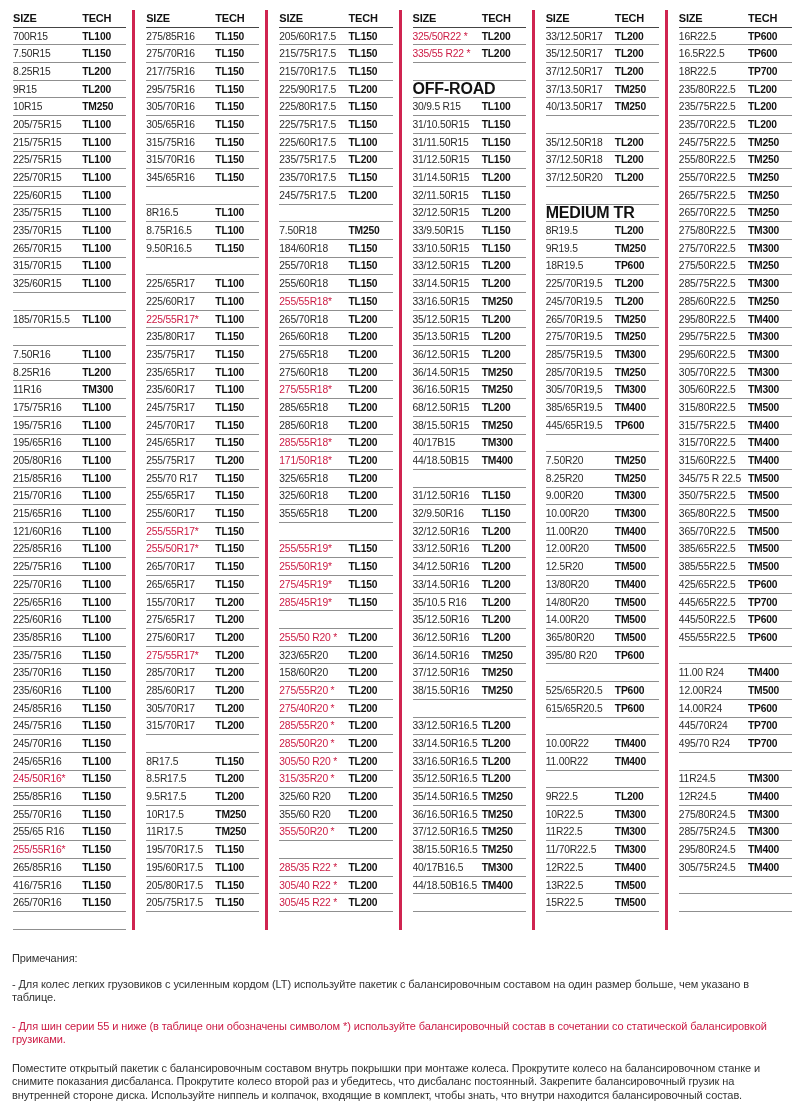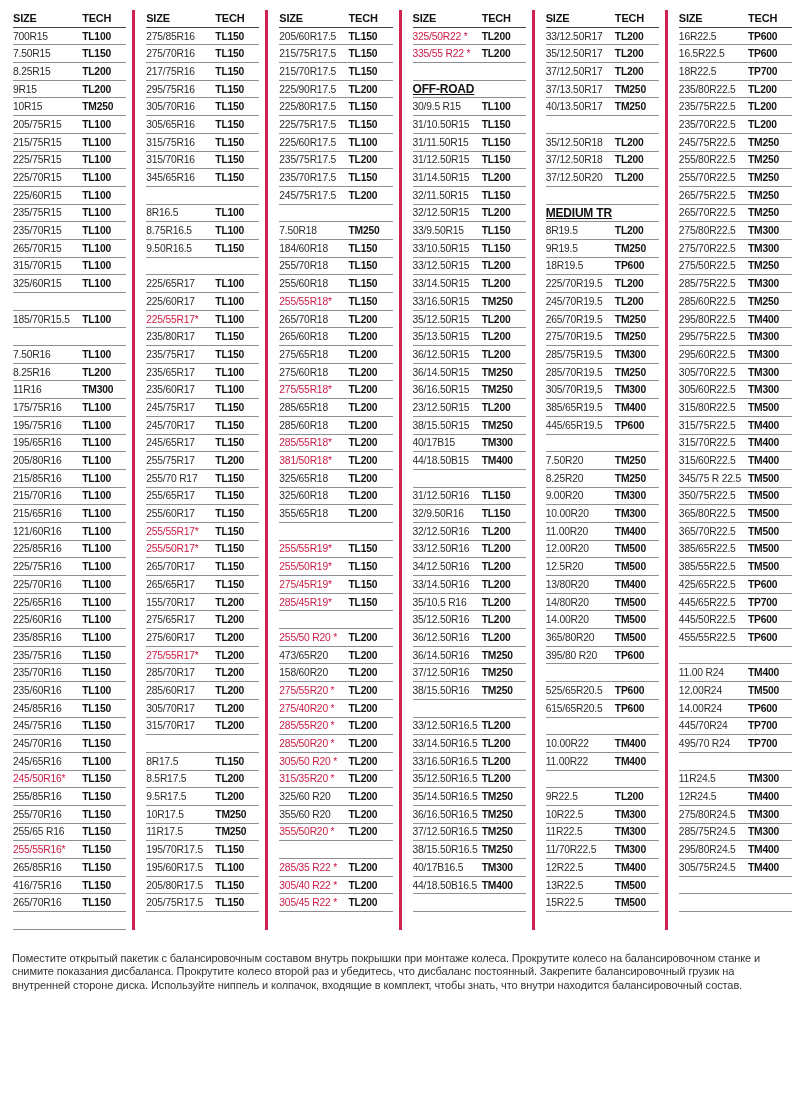--- a/index.html
+++ b/index.html
@@ -33,21 +33,21 @@
   .slot.head{
     font-weight:bold;
     font-size:11px;
     border-bottom:1.5px solid #444;
     color:#111;
   }
   .slot .size{flex:1 1 auto;overflow:hidden;color:#2a2a2a;}
   .slot .tech{flex:0 0 44px;font-weight:bold;color:#111;}
   .slot.head .size{color:#111;}
   .slot.row.red .size{color:#cc1b44;}
-  .slot.sec .size{font-weight:bold;color:#111;font-size:12px;text-decoration:underline;}
+  .slot.sec .size{font-weight:bold;color:#111;font-size:16px;}
   .slot.spacer{ }
   .notes{
     margin:22px 12px 0 12px;
     font-size:11px;
     color:#333;
     letter-spacing:-0.1px;
   }
   .notes-title{margin:0 0 14px 0;}
   .note-item{margin:0 0 16px 0;line-height:13px;}
   .note-item.red{color:#cc1b44;}
@@ -547,21 +547,21 @@
       </div>
       <div class="slot row">
         <span class="size">285/60R18</span>
         <span class="tech">TL200</span>
       </div>
       <div class="slot row red">
         <span class="size">285/55R18*</span>
         <span class="tech">TL200</span>
       </div>
       <div class="slot row red">
-        <span class="size">381/50R18*</span>
+        <span class="size">171/50R18*</span>
         <span class="tech">TL200</span>
       </div>
       <div class="slot row">
         <span class="size">325/65R18</span>
         <span class="tech">TL200</span>
       </div>
       <div class="slot row">
         <span class="size">325/60R18</span>
         <span class="tech">TL200</span>
       </div>
@@ -585,21 +585,21 @@
       <div class="slot row red">
         <span class="size">285/45R19*</span>
         <span class="tech">TL150</span>
       </div>
       <div class="slot spacer"></div>
       <div class="slot row red">
         <span class="size">255/50 R20 *</span>
         <span class="tech">TL200</span>
       </div>
       <div class="slot row">
-        <span class="size">473/65R20</span>
+        <span class="size">323/65R20</span>
         <span class="tech">TL200</span>
       </div>
       <div class="slot row">
         <span class="size">158/60R20</span>
         <span class="tech">TL200</span>
       </div>
       <div class="slot row red">
         <span class="size">275/55R20 *</span>
         <span class="tech">TL200</span>
       </div>
@@ -728,21 +728,21 @@
       </div>
       <div class="slot row">
         <span class="size">36/14.50R15</span>
         <span class="tech">TM250</span>
       </div>
       <div class="slot row">
         <span class="size">36/16.50R15</span>
         <span class="tech">TM250</span>
       </div>
       <div class="slot row">
-        <span class="size">23/12.50R15</span>
+        <span class="size">68/12.50R15</span>
         <span class="tech">TL200</span>
       </div>
       <div class="slot row">
         <span class="size">38/15.50R15</span>
         <span class="tech">TM250</span>
       </div>
       <div class="slot row">
         <span class="size">40/17B15</span>
         <span class="tech">TM300</span>
       </div>
@@ -1219,15 +1219,18 @@
       <div class="slot row">
         <span class="size">305/75R24.5</span>
         <span class="tech">TM400</span>
       </div>
       <div class="slot spacer"></div>
       <div class="slot spacer"></div>
     </div>
   </div>
 
 <div class="notes">
+  <div class="notes-title">Примечания:</div>
+  <div class="note-item">- Для колес легких грузовиков с усиленным кордом (LT) используйте пакетик с балансировочным составом на один размер больше, чем указано в таблице.</div>
+  <div class="note-item red">- Для шин серии 55 и ниже (в таблице они обозначены символом *) используйте балансировочный состав в сочетании со статической балансировкой грузиками.</div>
   <div class="note-paragraph">Поместите открытый пакетик с балансировочным составом внутрь покрышки при монтаже колеса. Прокрутите колесо на балансировочном станке и снимите показания дисбаланса. Прокрутите колесо второй раз и убедитесь, что дисбаланс постоянный. Закрепите балансировочный грузик на внутренней стороне диска. Используйте ниппель и колпачок, входящие в комплект, чтобы знать, что внутри находится балансировочный состав.</div>
 
 </div>
 
 </body></html>

